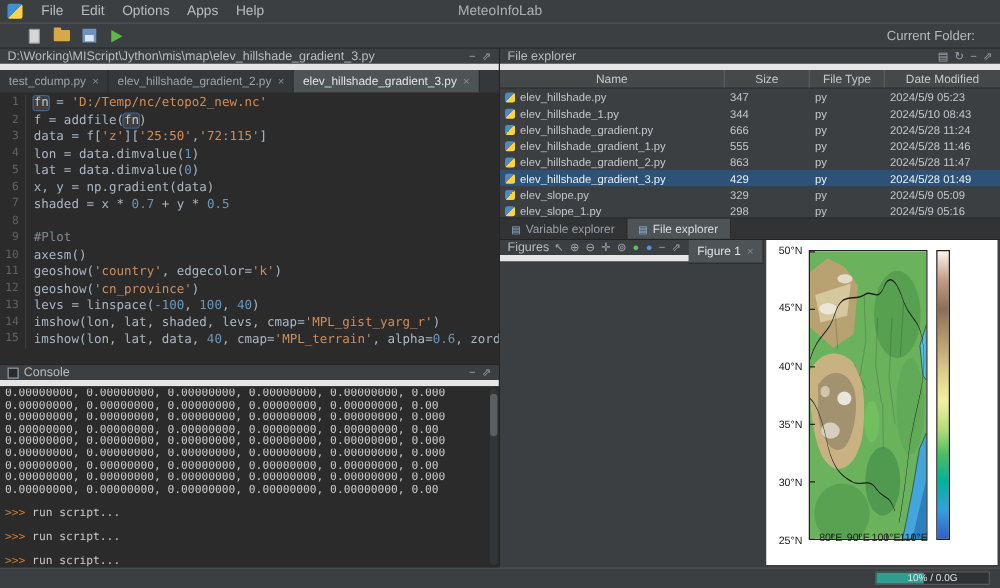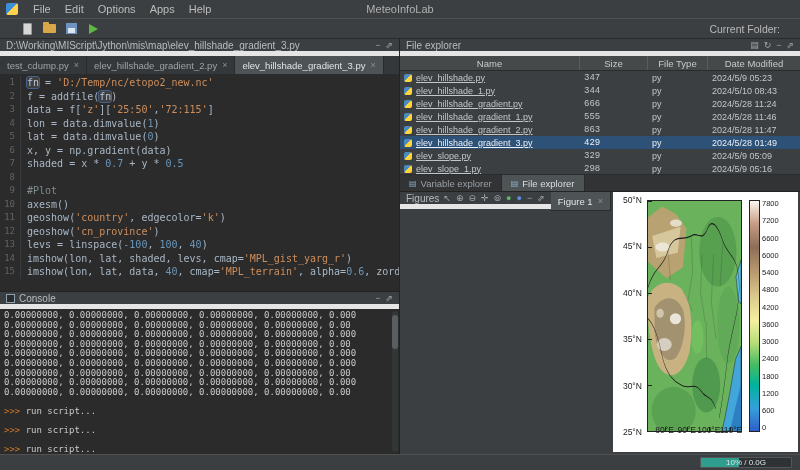--- a/index.html
+++ b/index.html
@@ -60,22 +60,22 @@
 
   
   .file-explorer { height:153px; flex:none; display:flex; flex-direction:column; border-bottom:1px solid #232323; }
   .f-header { height:15px; flex:none; display:flex; background:#45494a; border-bottom:1px solid #2b2b2b; }
   .f-h-cell { font-size:9.5px; color:#c6cace; display:flex; align-items:center; justify-content:center; border-right:1px solid #595d5f; overflow:hidden; }
   .w-name { width:45%; } .w-size { width:17%; } .w-type { width:15%; } .w-date { flex:1; border-right:none; }
   .f-body { flex:1; overflow:hidden; background:#3c3f41; }
   .f-row { height:13px; display:flex; align-items:center; font-size:9px; color:#c2c6ca; }
   .f-row.selected { background:#2d5177; color:#eaf0f6; }
   .fc { padding:0 4px; white-space:nowrap; overflow:hidden; }
-  .fc.name { width:45%; display:flex; align-items:center; gap:4px;text-decoration:underline; }
-  .fc.size { width:17%;font-family:Liberation Mono, monospace; } .fc.type { width:15%; } .fc.date { flex:1; }
+  .fc.name { width:45%; display:flex; align-items:center; gap:4px; }
+  .fc.size { width:17%; } .fc.type { width:15%; } .fc.date { flex:1; }
   .py-icon { width:8px; height:8px; flex:none; border-radius:2px; background:linear-gradient(135deg,#4b8bbe 0 50%,#ffd43b 50% 100%); }
   .b-tabs { height:17px; flex:none; background:#313335; border-top:1px solid #2b2b2b; display:flex; align-items:stretch; }
   .b-tab { display:flex; align-items:center; gap:4px; padding:0 9px; font-size:9.5px; color:#9aa0a6; border-right:1px solid #2b2b2b; }
   .b-tab.active { background:#4e5356; color:#dadee2; }
   .b-tab-icon { font-size:8px; color:#8fb6d8; }
 
   
   .figures-panel { flex:1; display:flex; flex-direction:row; min-height:0; }
   .fig-tabbar { height:19px; flex:none; background:#313335; border-bottom:1px solid #2b2b2b; display:flex; align-items:stretch; }
   .fig-canvas { flex:1; margin:0 2px 2px 2px; background:#ffffff; position:relative; overflow:hidden; }
@@ -425,36 +425,20 @@
               <span class="y-lab" style="top: 80%;">30°N</span>
               <span class="y-lab" style="top: 100%;">25°N</span>
             </div>
           <div class="x-axis-labels">
               <span class="x-lab" style="left: 18.6047%;">80°E</span>
               <span class="x-lab" style="left: 41.8605%;">90°E</span>
               <span class="x-lab" style="left: 65.1163%;">100°E</span>
               <span class="x-lab" style="left: 88.3721%;">110°E</span>
             </div>
           <div class="colorbar"></div>
-          <div class="colorbar-labels">
-              <span>7800</span>
-              <span>7200</span>
-              <span>6600</span>
-              <span>6000</span>
-              <span>5400</span>
-              <span>4800</span>
-              <span>4200</span>
-              <span>3600</span>
-              <span>3000</span>
-              <span>2400</span>
-              <span>1800</span>
-              <span>1200</span>
-              <span>600</span>
-              <span>0</span>
-            </div>
         </div>
       </div>
 
     </div>
   </div>
 
   <div class="statusbar">
     <span class="progress">
       <span class="progress-fill"></span>
       <span class="progress-text">10% / 0.0G</span>

